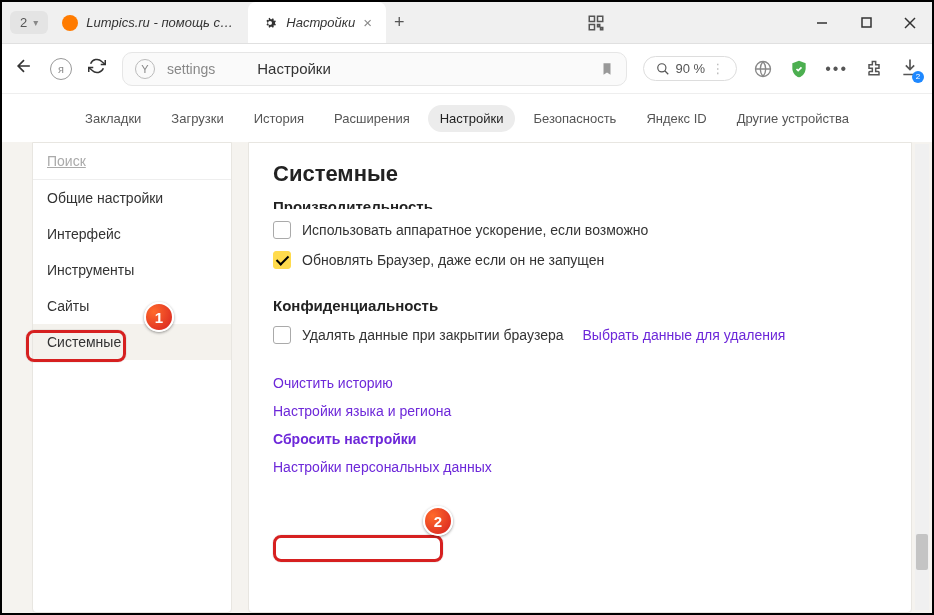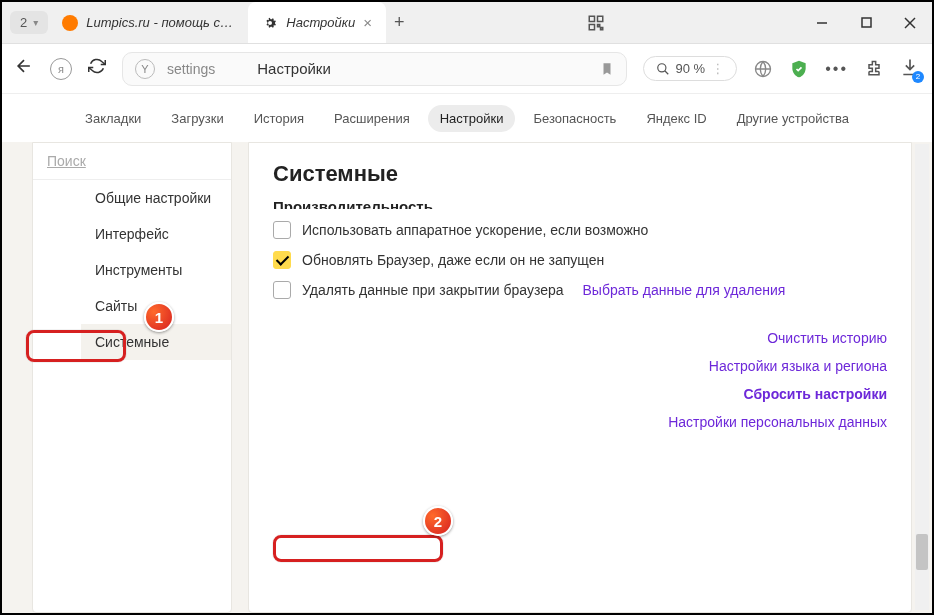--- a/index.html
+++ b/index.html
@@ -42,35 +42,35 @@
   
   .page-tabs { height: 48px; display: flex; align-items: center; justify-content: center; gap: 6px; background: #fff; }
   .ptab { padding: 6px 12px; font-size: 13px; color: #555; border-radius: 14px; cursor: pointer; }
   .ptab-active { background: #ececec; color: #222; }
   
   
   .content { display: flex; height: calc(100% - 140px); background: #f5f3ef; padding: 0 20px 0 30px; gap: 16px; position: relative; }
   
   .sidebar { width: 200px; background: #fff; border: 1px solid #e8e6e1; border-radius: 0 0 4px 4px; overflow: hidden; }
   .search-box { padding: 10px 14px; border-bottom: 1px solid #eee; color: #aaa; font-size: 14px; text-decoration: underline; }
-  .side-item { padding: 10px 14px; font-size: 14px; color: #333; cursor: pointer; position: relative; margin-left: 48px; }
+  .side-item { padding: 10px 14px; font-size: 14px; color: #333; cursor: pointer; position: relative; }
   .side-item.active { background: #f4f2ed; }
   
   .main { flex: 1; background: #fff; border: 1px solid #e8e6e1; border-radius: 0 0 4px 4px; padding: 18px 24px; position: relative; }
   .h1 { font-size: 22px; font-weight: 600; color: #222; margin-bottom: 12px; }
   .subhead-cut { font-size: 15px; font-weight: 700; color: #222; position: relative; overflow: hidden; height: 10px; }
   .subhead-cut span { position: absolute; bottom: -6px; }
   .row { display: flex; align-items: center; gap: 11px; margin: 12px 0; font-size: 14px; color: #333; }
   .cb { width: 18px; height: 18px; border: 1.5px solid #aaa; border-radius: 3px; background: #fff; flex-shrink: 0; position: relative; }
   .cb.checked { background: #ffdb4d; border-color: #ffdb4d; }
   .cb.checked::after { content: ""; position: absolute; left: 5px; top: 1px; width: 5px; height: 10px; border: solid #000; border-width: 0 2px 2px 0; transform: rotate(45deg); }
   .subhead { font-size: 15px; font-weight: 700; color: #222; margin-top: 28px; margin-bottom: 6px; }
   .link { color: #6d28d9; font-size: 14px; cursor: pointer; display: inline-block; }
   .link-row { margin: 10px 0; }
-  .link-group { margin-top: 30px; text-align: right; }
+  .link-group { margin-top: 30px; }
   .inline-link { margin-left: 8px; }
   
   
   .hl { position: absolute; border: 3px solid #d62020; border-radius: 8px; box-shadow: 0 0 0 1px rgba(0,0,0,0.05); pointer-events: none; }
   .hl1 { left: 24px; top: 328px; width: 100px; height: 32px; }
   .hl2 { left: 271px; top: 533px; width: 170px; height: 27px; }
   .badge { position: absolute; width: 30px; height: 30px; border-radius: 50%; background: radial-gradient(circle at 30% 30%, #ff6a2b, #d62020); color: #fff; font-weight: 700; display: flex; align-items: center; justify-content: center; font-size: 15px; border: 2px solid #fff; box-shadow: 0 1px 3px rgba(0,0,0,0.4); pointer-events: none; }
   .badge1 { left: 142px; top: 300px; }
   .badge2 { left: 421px; top: 504px; }
   
@@ -197,20 +197,21 @@
       </div>
     <div class="row">
       <span class="cb"></span>
       <span>Использовать аппаратное ускорение, если возможно</span>
     </div>
     <div class="row">
       <span class="cb checked"></span>
       <span>Обновлять Браузер, даже если он не запущен</span>
     </div>
 
+    <div class="subhead">Конфиденциальность</div>
     <div class="row">
       <span class="cb"></span>
       <span>Удалять данные при закрытии браузера</span>
       <span class="link inline-link">Выбрать данные для удаления</span>
     </div>
 
     <div class="link-group">
       <div class="link-row"><span class="link">Очистить историю</span></div>
       <div class="link-row"><span class="link">Настройки языка и региона</span></div>
       <div class="link-row"><span class="link" style="font-weight:600">Сбросить настройки</span></div>

